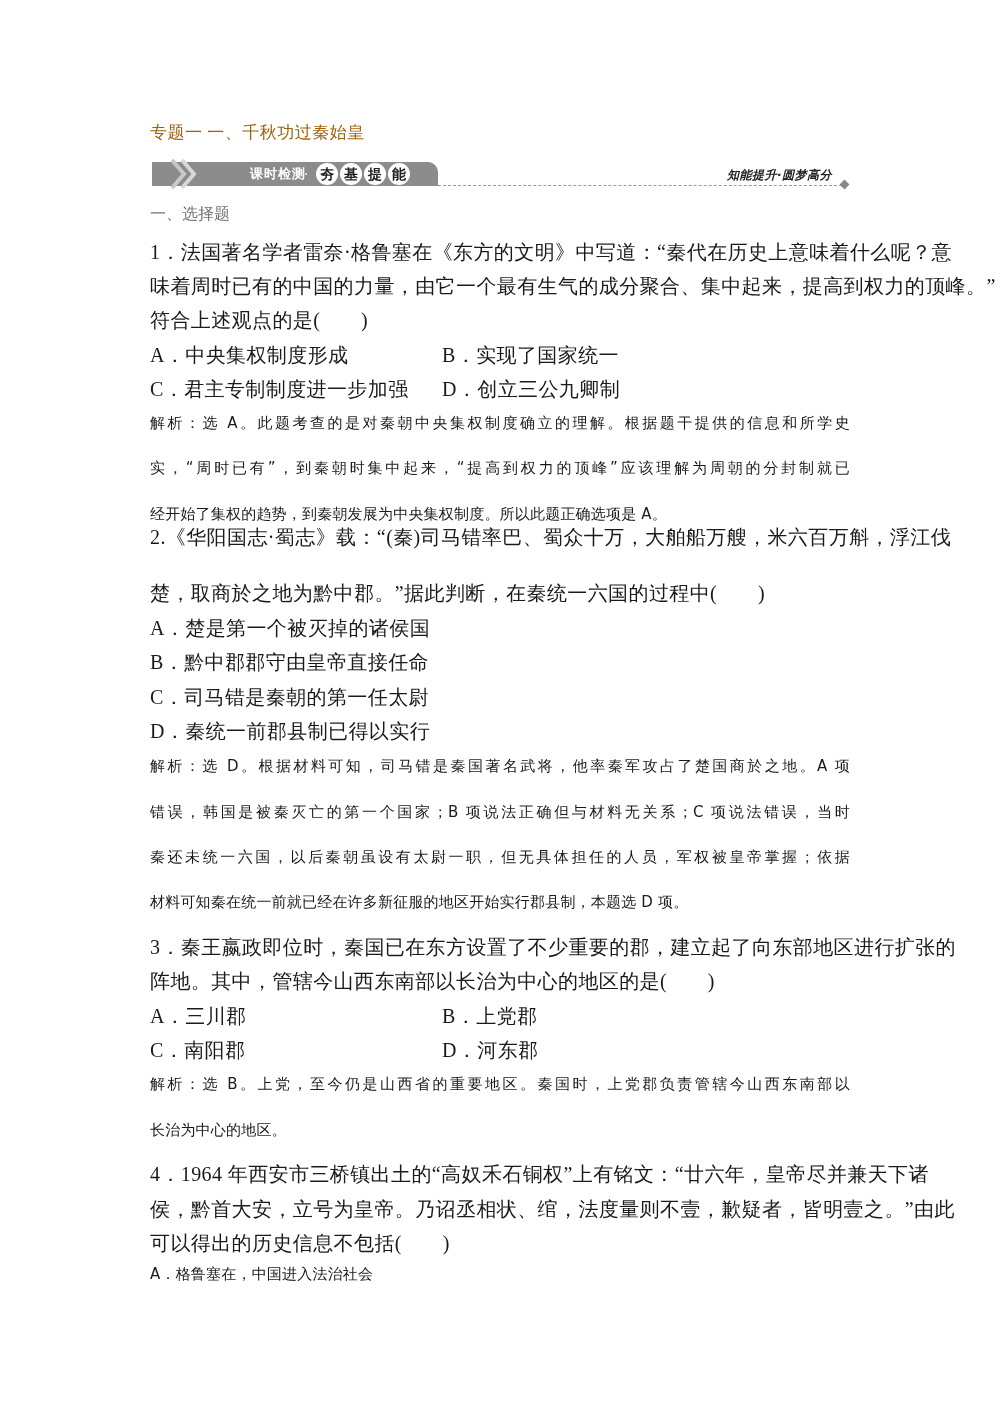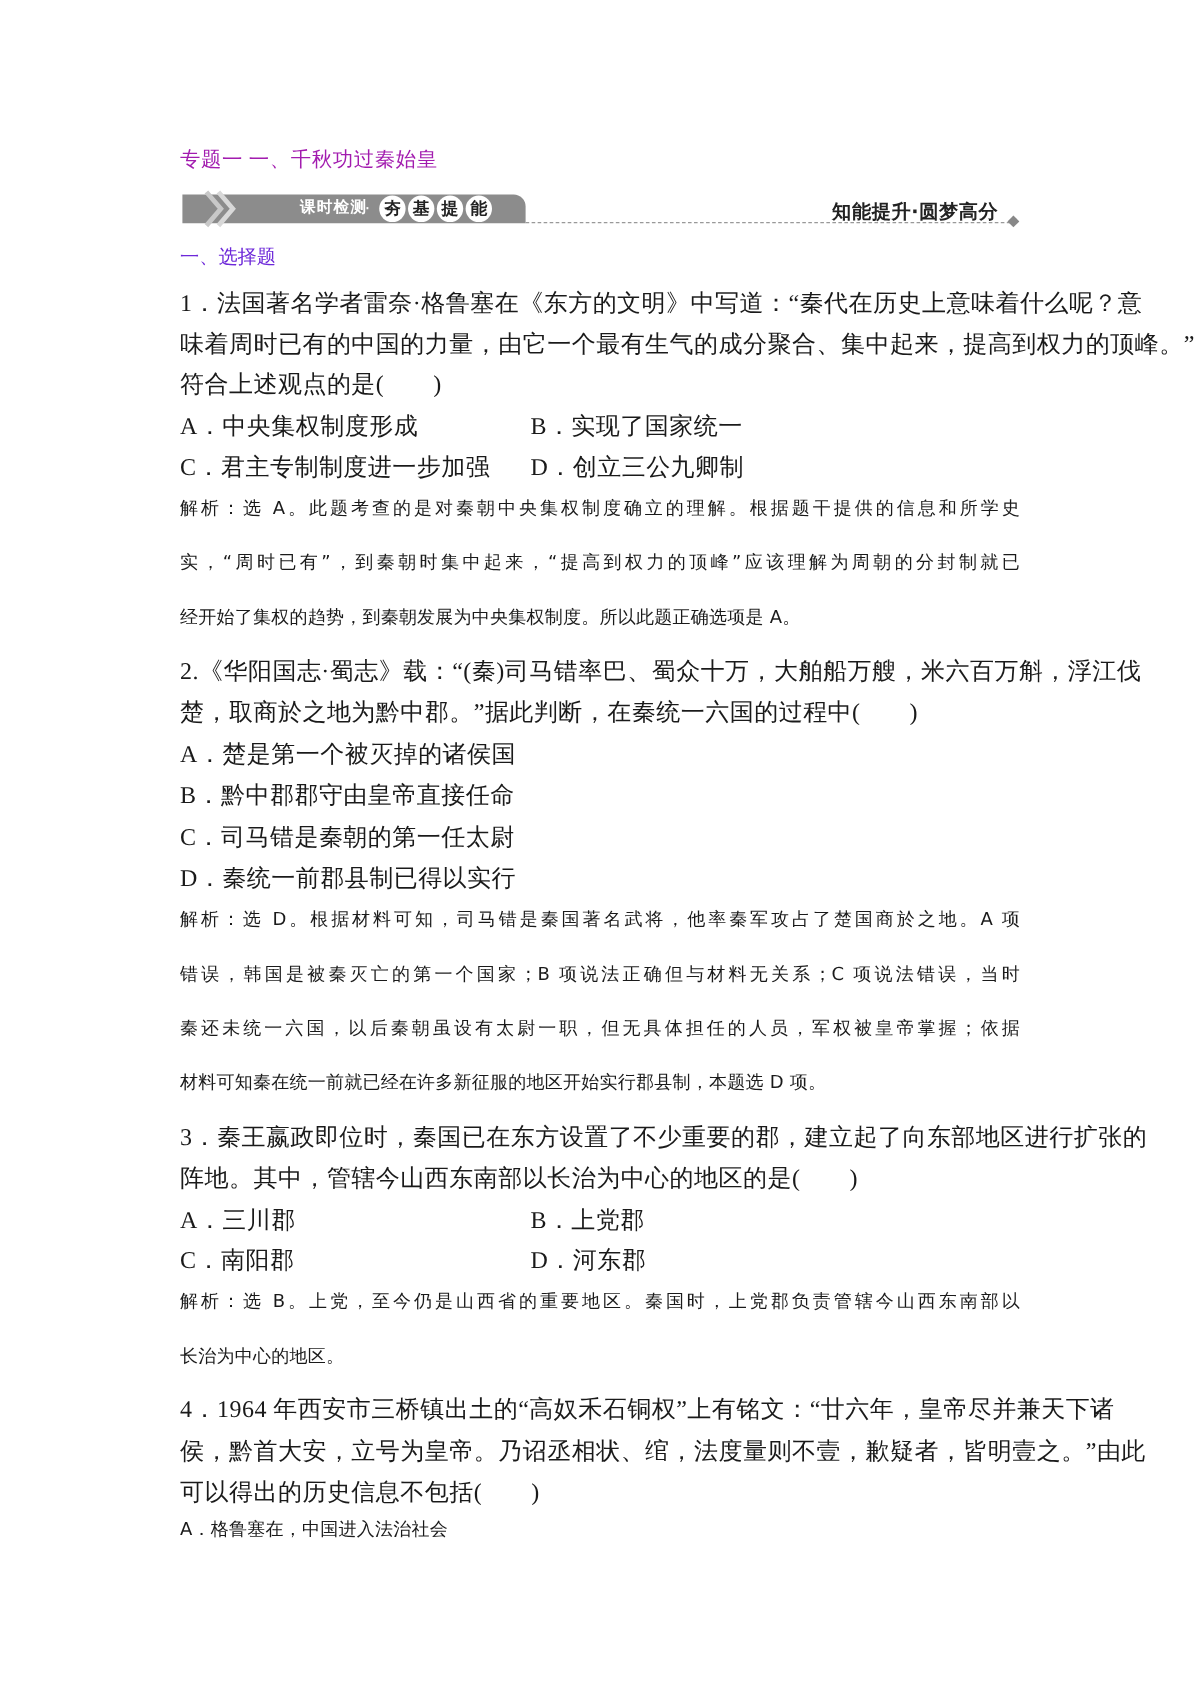--- a/index.html
+++ b/index.html
@@ -4,21 +4,21 @@
   <style>
     html, body { margin: 0; padding: 0; background: #ffffff; }
     body {
       width: 1000px; height: 1414px; position: relative; overflow: hidden;
       font-family: "Liberation Serif", "DejaVu Serif", serif;
       color: #1a1a1a;
     }
     .page { position: absolute; left: 150px; top: 0; width: 700px; }
     .chapter-title {
       position: absolute; top: 121px; left: 0;
-      font-size: 17px; color: #a21caf; letter-spacing: 0.5px;
+      font-size: 17px; color: #a16207; letter-spacing: 0.5px;
     }
     
     .banner { position: absolute; top: 158px; left: 0; width: 700px; height: 32px; }
     .banner-bar {
       position: absolute; left: 2px; top: 4px; width: 286px; height: 24px;
       background: #8c8c8c; border-top-right-radius: 10px;
     }
     .banner-chevrons {
       position: absolute; left: 18px; top: 0px; width: 40px; height: 32px;
     }
@@ -37,31 +37,32 @@
       width: 22px; height: 22px; border-radius: 50%; background: #fff;
       color: #222; font-family: "DejaVu Sans", sans-serif; font-weight: bold;
       font-size: 14px; line-height: 22px; text-align: center;
     }
     .banner-line {
       position: absolute; left: 288px; right: 8px; top: 27px; height: 0;
       border-top: 1px dashed #999;
     }
     .banner-right {
       position: absolute; right: 18px; top: 9px;
-      font-family: "DejaVu Sans", sans-serif; font-size: 16px; color: #222; font-weight: bold;
+      font-family: "DejaVu Sans", sans-serif; font-size: 12px; color: #222; font-weight: bold;
       letter-spacing: 0.5px;
+      font-style: italic;
     }
     .banner-diamond {
       position: absolute; right: 2px; top: 23px; width: 7px; height: 7px;
       background: #888; transform: rotate(45deg);
     }
     
     .section-heading {
       position: absolute; top: 204px; left: 0;
-      font-family: "DejaVu Sans", sans-serif; font-size: 16px; color: #6d28d9;
+      font-family: "DejaVu Sans", sans-serif; font-size: 16px; color: #737373;
     }
     .line {
       position: absolute; left: 0; width: 700px; font-size: 20px; white-space: nowrap;
       letter-spacing: 0.4px;
     }
     .line.justify { text-align: justify; text-align-last: justify; }
     .sans { font-family: "DejaVu Sans", sans-serif; font-size: 15px; letter-spacing: 0.2px; }
     .opt-b { position: absolute; left: 292px; }
   </style>
 </head>
@@ -103,21 +104,21 @@
     <div class="line" style="top:376px">
       <span>C．君主专制制度进一步加强</span>
       <span class="opt-b">D．创立三公九卿制</span>
     </div>
     <div class="line sans justify" style="top:414px">解析：选 A。此题考查的是对秦朝中央集权制度确立的理解。根据题干提供的信息和所学史</div>
     <div class="line sans justify" style="top:459px">实，“周时已有”，到秦朝时集中起来，“提高到权力的顶峰”应该理解为周朝的分封制就已</div>
     <div class="line sans" style="top:505px">经开始了集权的趋势，到秦朝发展为中央集权制度。所以此题正确选项是 A。</div>
   </div>
 
   <div>
-    <div class="line justify" style="top:546px">2.《华阳国志·蜀志》载：“(秦)司马错率巴、蜀众十万，大舶船万艘，米六百万斛，浮江伐</div>
+    <div class="line justify" style="top:524px">2.《华阳国志·蜀志》载：“(秦)司马错率巴、蜀众十万，大舶船万艘，米六百万斛，浮江伐</div>
     <div class="line" style="top:580px">楚，取商於之地为黔中郡。”据此判断，在秦统一六国的过程中(　　)</div>
     <div class="line" style="top:615px">A．楚是第一个被灭掉的诸侯国</div>
     <div class="line" style="top:649px">B．黔中郡郡守由皇帝直接任命</div>
     <div class="line" style="top:684px">C．司马错是秦朝的第一任太尉</div>
     <div class="line" style="top:718px">D．秦统一前郡县制已得以实行</div>
     <div class="line sans justify" style="top:757px">解析：选 D。根据材料可知，司马错是秦国著名武将，他率秦军攻占了楚国商於之地。A 项</div>
     <div class="line sans justify" style="top:803px">错误，韩国是被秦灭亡的第一个国家；B 项说法正确但与材料无关系；C 项说法错误，当时</div>
     <div class="line sans justify" style="top:848px">秦还未统一六国，以后秦朝虽设有太尉一职，但无具体担任的人员，军权被皇帝掌握；依据</div>
     <div class="line sans" style="top:893px">材料可知秦在统一前就已经在许多新征服的地区开始实行郡县制，本题选 D 项。</div>
   </div>

